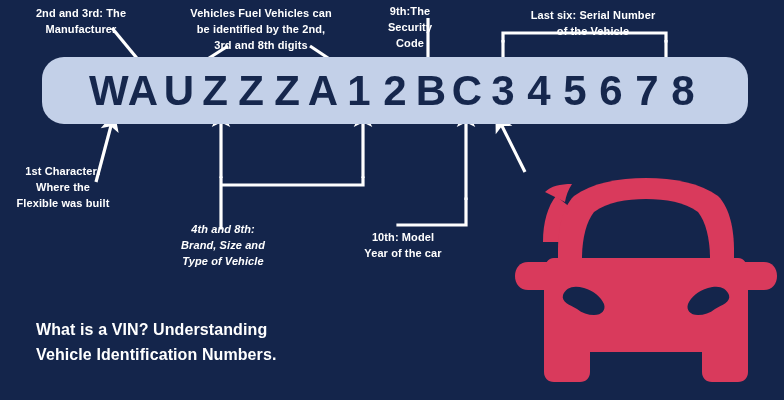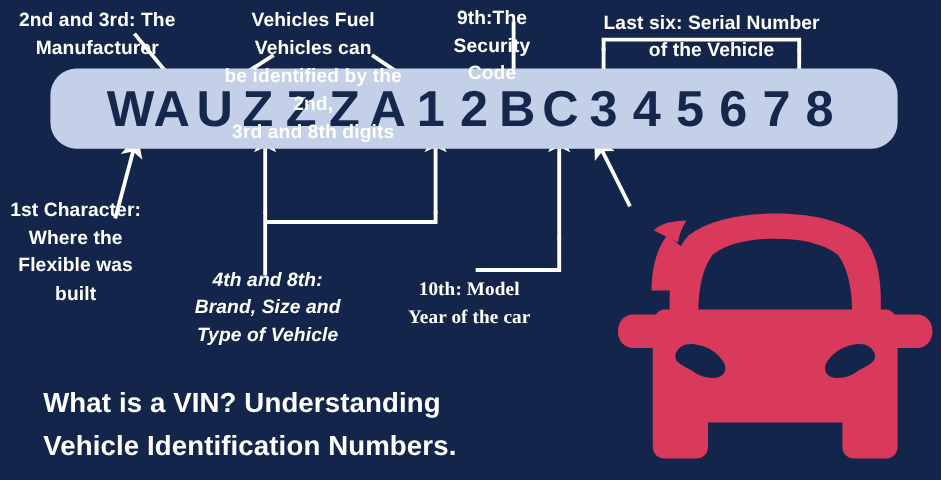--- a/index.html
+++ b/index.html
@@ -47,45 +47,45 @@
     width: 36px;
     text-align: center;
     line-height: 1;
     font-family: "Liberation Sans", sans-serif;
   }
 
   
   .label {
     position: absolute;
     color: #ffffff;
-    font-size: 16px;
+    font-size: 11px;
     font-weight: 700;
     line-height: 1.45;
     text-align: center;
     white-space: pre-line;
     letter-spacing: 0.1px;
   }
 
   .lbl-manufacturer { left: 6px;   top: 6px;   width: 150px; }
   .lbl-flexfuel     { left: 186px; top: 6px;   width: 150px; }
   .lbl-security     { left: 366px; top: 4px;   width: 88px;  }
   .lbl-lastsix      { left: 498px; top: 8px;   width: 190px; }
   .lbl-firstchar    { left: 4px;   top: 164px; width: 118px; }
   .lbl-brandsize    { left: 158px; top: 222px; width: 130px; font-style: italic; }
-  .lbl-modelyear    { left: 326px; top: 230px; width: 130px; font-family: Liberation Serif, serif; }
+  .lbl-modelyear    { left: 338px; top: 230px; width: 130px; }
   .lbl-plant        { left: 450px; top: 152px; width: 120px; }
 
   
   .title {
     position: absolute;
     left: 36px;
     top: 318px;
     width: 400px;
     color: #ffffff;
-    font-size: 23px;
+    font-size: 16px;
     font-weight: 700;
     line-height: 1.55;
     letter-spacing: 0.1px;
   }
 
   
   .overlay {
     position: absolute;
     left: 0; top: 0;
     width: 784px; height: 400px;

